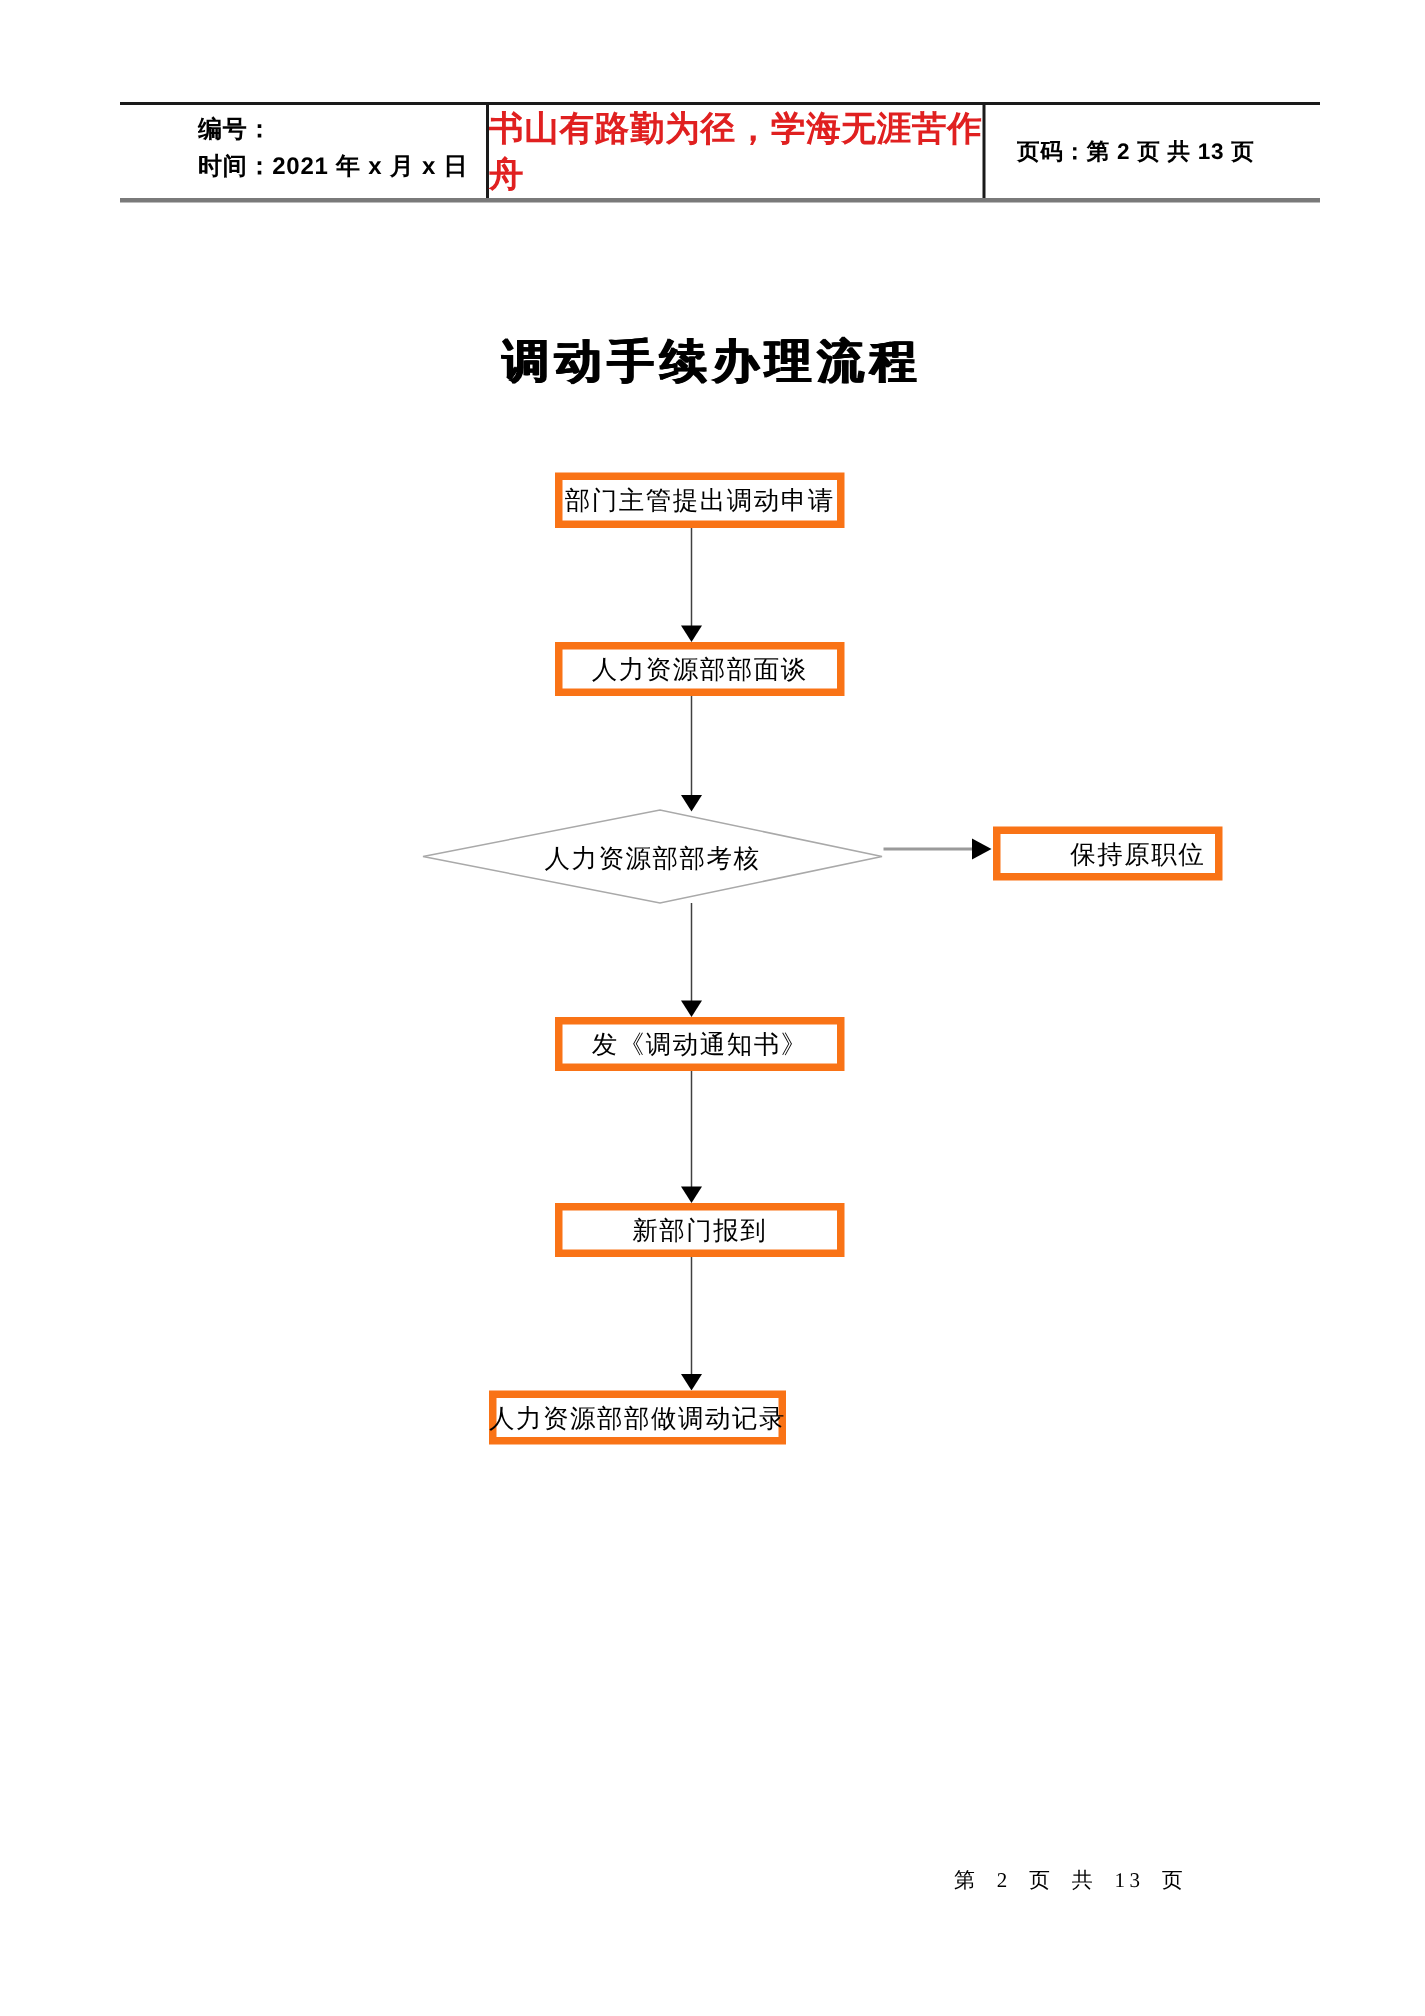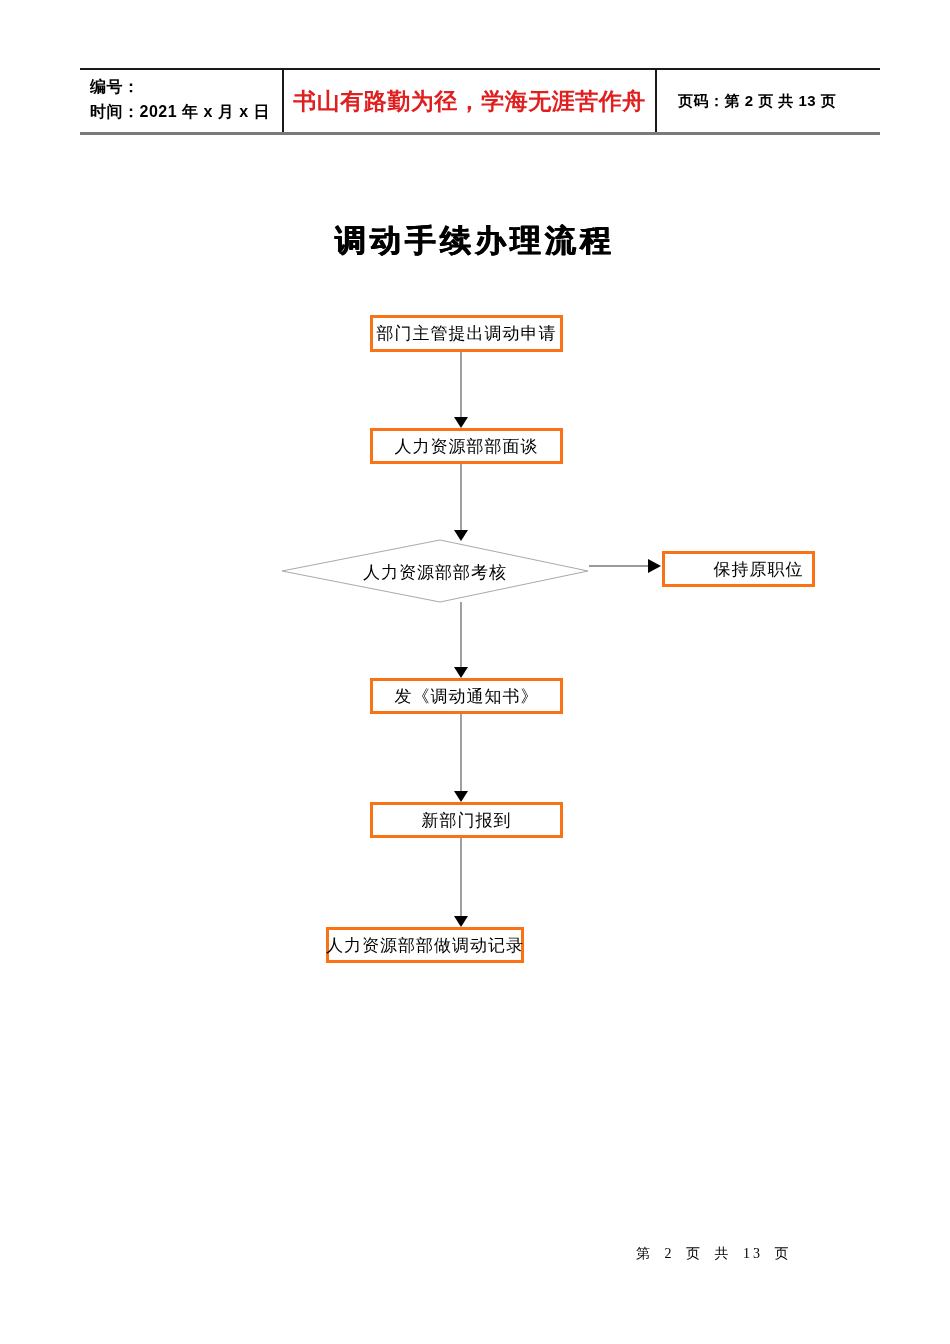--- a/index.html
+++ b/index.html
@@ -16,21 +16,21 @@
     border-top:2px solid #1a1a1a;
     border-bottom:3px solid #7a7a7a;
     justify-content:flex-end;
   }
   .htcell{box-sizing:border-box;height:100%;}
   .ht-left{
     width:202px;padding:5px 0 0 10px;
     font-size:16px;font-weight:bold;line-height:1.55;letter-spacing:0.5px;
   }
   .ht-mid{
-    width:373px;border-left:2px solid #1a1a1a;
+    width:331px;border-left:2px solid #1a1a1a;
     display:flex;align-items:center;justify-content:center;
   }
   .motto{color:#e02020;font-size:23px;font-weight:bold;letter-spacing:0.5px;}
   .ht-right{
     width:225px;border-left:2px solid #1a1a1a;
     display:flex;align-items:center;padding-left:21px;
     font-size:15px;font-weight:bold;letter-spacing:0.5px;
   }
 
   
@@ -39,21 +39,21 @@
     text-align:center;
     font-family:"DejaVu Sans",sans-serif;
     font-size:31px;font-weight:900;letter-spacing:4px;
     text-shadow:0.6px 0 0 #000, -0.6px 0 0 #000;
   }
 
   
   .connectors{position:absolute;left:0;top:0;pointer-events:none;}
   .node{
     position:absolute;box-sizing:border-box;
-    border:3px solid #f97316;background:#ffffff;
+    border:5px solid #f97316;background:#ffffff;
     display:flex;align-items:center;justify-content:center;
     font-family:"Liberation Serif","DejaVu Serif",serif;
     font-size:17px;letter-spacing:1px;white-space:nowrap;
   }
   .n1{left:370px;top:315px;width:193px;height:37px;}
   .n2{left:370px;top:428px;width:193px;height:36px;}
   .n4{left:662px;top:551px;width:153px;height:36px;padding-left:40px;}
   .n5{left:370px;top:678px;width:193px;height:36px;}
   .n6{left:370px;top:802px;width:193px;height:36px;}
   .n7{left:326px;top:927px;width:198px;height:36px;}

